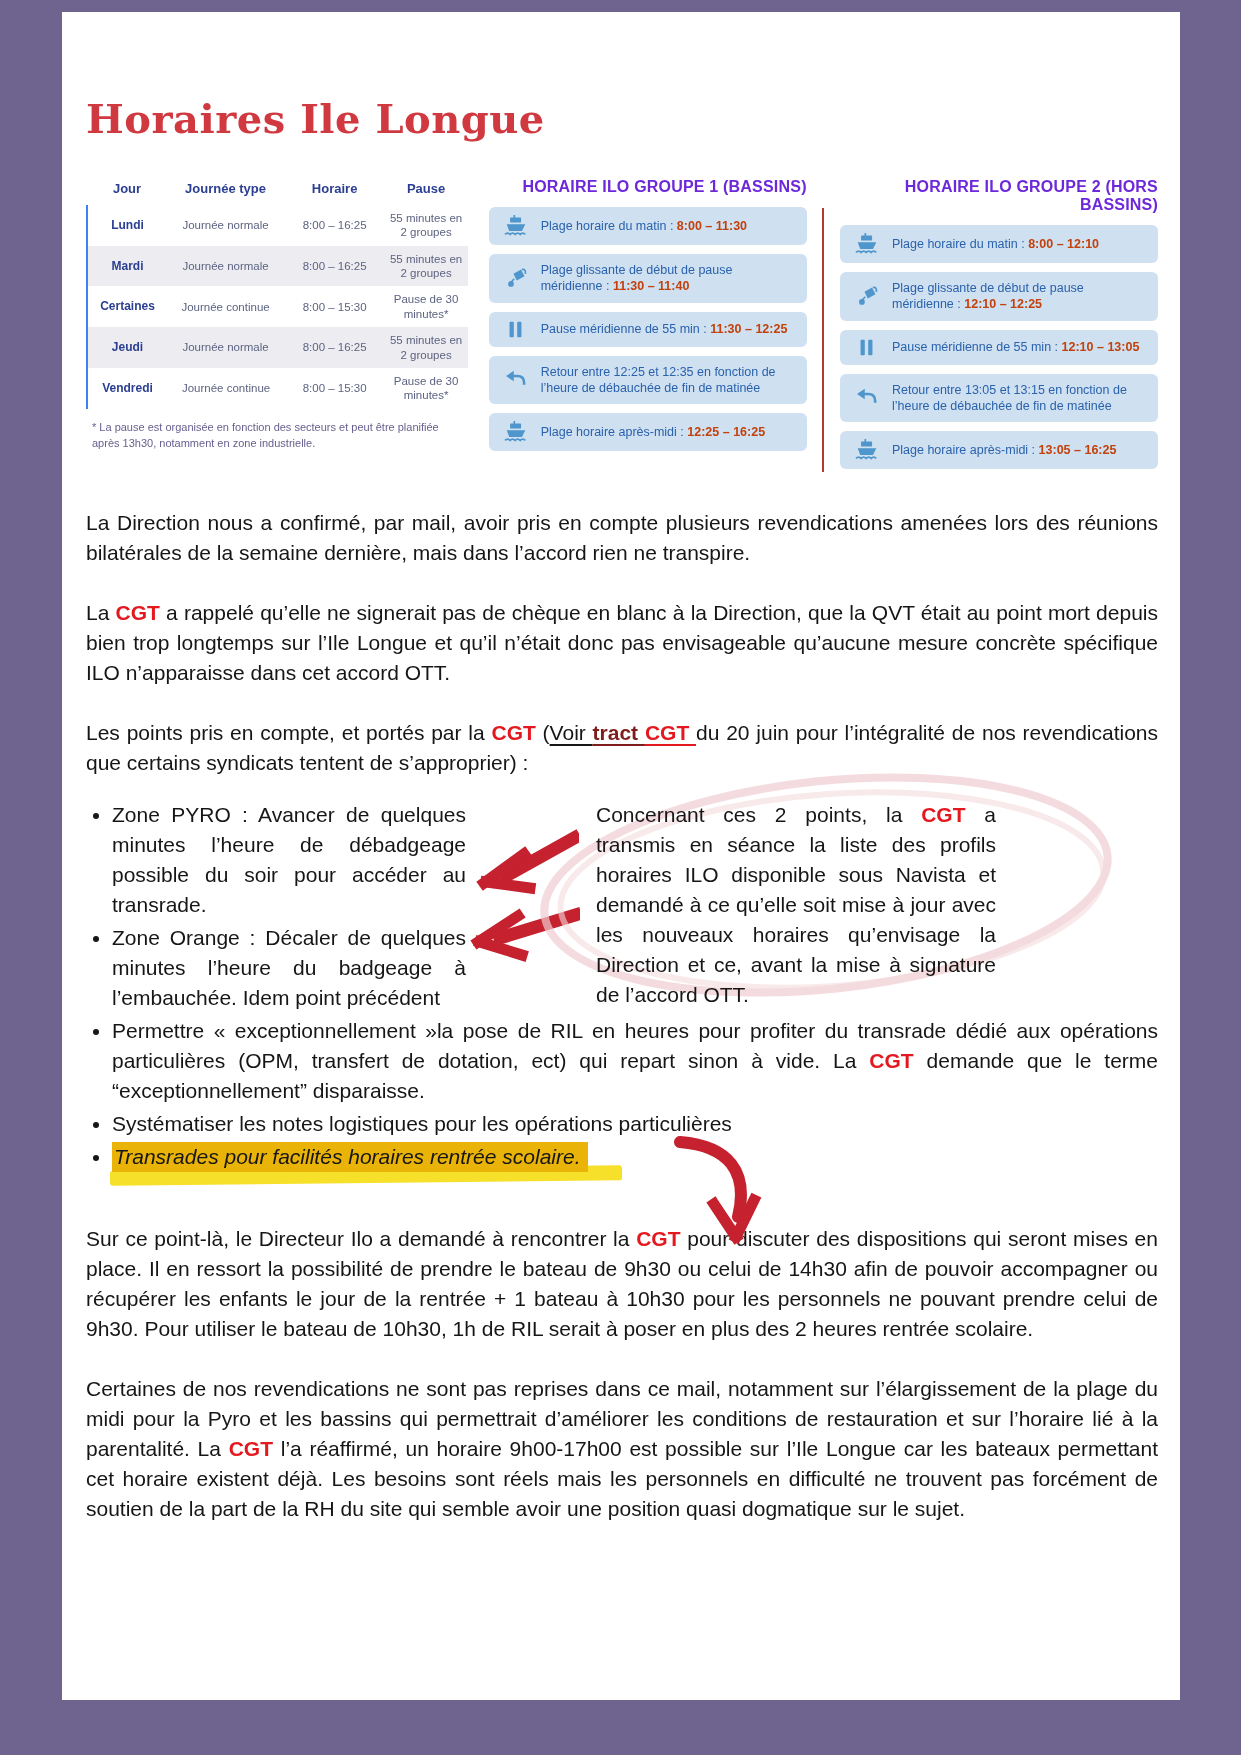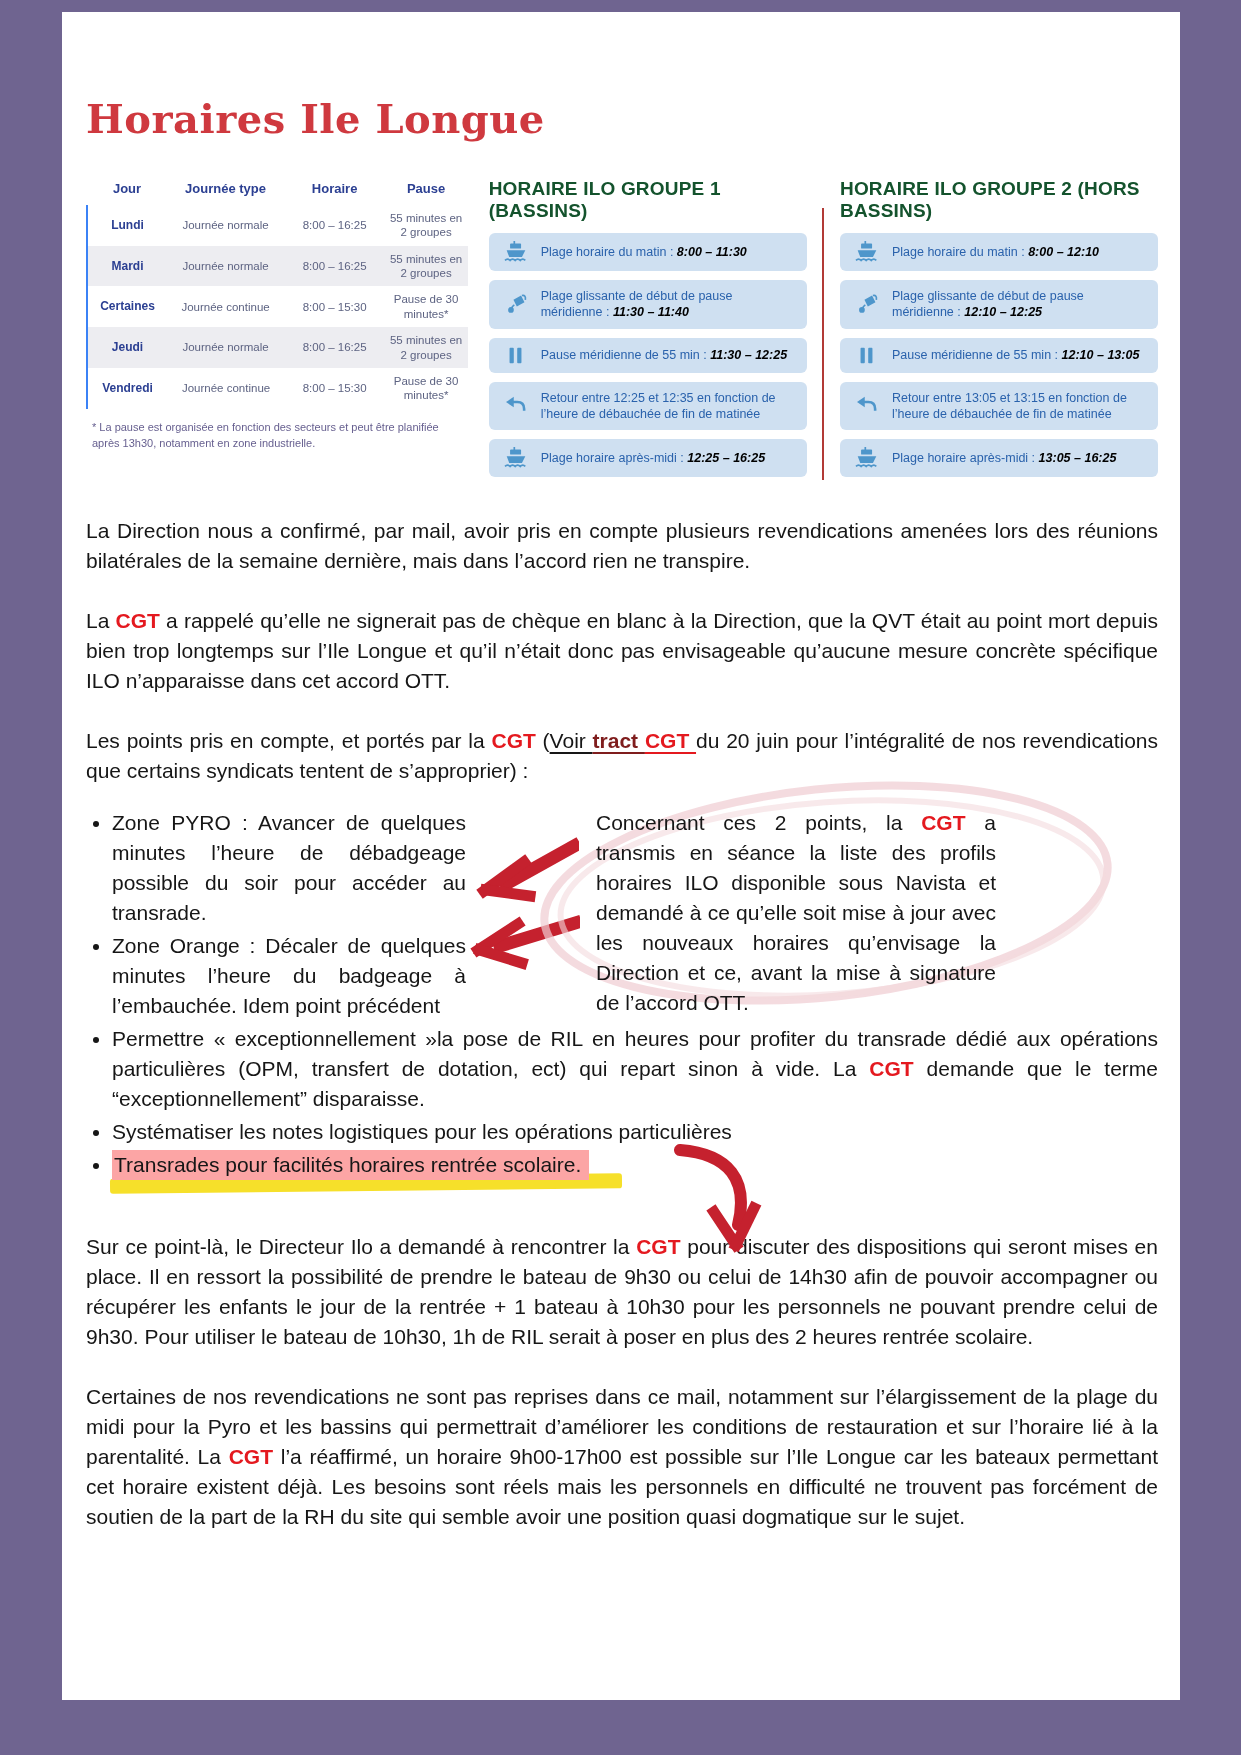--- a/index.html
+++ b/index.html
@@ -23,25 +23,25 @@
   .tblwrap{width:397px;flex:none;padding-right:14px;box-sizing:border-box;}
   table{width:100%;border-collapse:collapse;}
   th{color:#2b3f92;font-size:13px;font-weight:bold;padding:4px 2px 8px;vertical-align:bottom;text-align:center;line-height:1.15;}
   td{font-size:11.5px;color:#5d6382;text-align:center;padding:6px 2px;line-height:1.25;vertical-align:middle;}
   td.day{color:#2b3f92;font-weight:bold;font-size:12px;}
   tbody tr:nth-child(even){background:#ededf1;}
   tbody td:first-child{border-left:2px solid #3b82f6;}
   th:nth-child(1){width:21%;} th:nth-child(2){width:31%;} th:nth-child(3){width:26%;} th:nth-child(4){width:22%;}
   .footnote{margin:10px 0 0;font-size:11px;line-height:1.5;color:#665f8f;padding-left:6px;}
   .group{width:318px;flex:none;}
-  .gtitle{text-align:left;color:#14532d;font-weight:bold;font-size:19px;margin-bottom:11px;letter-spacing:.2px;}
+  .gtitle{text-align:right;color:#6d28d9;font-weight:bold;font-size:16px;margin-bottom:11px;letter-spacing:.2px;}
   .gitem{display:flex;align-items:center;background:#cfe0f1;border-radius:6px;padding:8px 10px;margin-bottom:9px;min-height:32px;box-sizing:border-box;}
   .gicon{width:34px;flex:none;margin-right:8px;display:flex;justify-content:center;align-items:center;}
   .gtext{font-size:12.5px;color:#2a62ac;line-height:1.3;}
-  .gtext b{color:#000000;font-style:italic;}
+  .gtext b{color:#c2410c;}
   .vdivider{width:2px;background:#b23a36;margin:30px 10px 6px 10px;flex:none;}
   
   .para{margin:30px 0 0;font-size:21px;line-height:30px;text-align:justify;color:#161616;}
   .cgt{color:#e4191f;font-weight:bold;}
   .lnk{cursor:pointer;}
   .lnk span{text-decoration:underline;text-decoration-thickness:2px;text-underline-offset:4px;}
   .lnk-a{color:#161616;}
   .lnk-blue{color:#7f1d1d;font-weight:bold;}
   .lnk-red{color:#e4191f;font-weight:bold;}
   ul.blist{list-style:disc outside;margin:0;padding-left:26px;}
@@ -49,21 +49,21 @@
   .twocol{display:flex;margin-top:22px;}
   .colleft{width:380px;flex:none;box-sizing:border-box;}
   .colmid{width:130px;flex:none;position:relative;}
   .colright{width:400px;flex:none;position:relative;}
   .colright p{margin:0;font-size:21px;line-height:30px;text-align:justify;color:#161616;position:relative;z-index:1;}
   .sketch-ellipse{position:absolute;left:-70px;top:-40px;z-index:0;pointer-events:none;}
   .arrow1{position:absolute;left:8px;top:28px;}
   .arrow2{position:absolute;left:4px;top:100px;}
   .fullw{margin-top:4px;}
   li.hlrow{position:relative;z-index:0;list-style-position:outside;}
-  .hl{position:relative;z-index:1;background:#fca5a5;padding:3px 8px 4px 2px;}
+  .hl{position:relative;z-index:1;background:#eab308;padding:3px 8px 4px 2px;font-style:italic;}
   .hl-extra{position:absolute;left:-2px;top:26px;width:512px;height:15px;background:#f6e02a;transform:rotate(-.6deg);z-index:0;border-radius:3px;}
   .arrow3{position:absolute;left:562px;top:-10px;z-index:2;}
   .p4{margin-top:52px;}
   .red-stroke{stroke:#c5212e;fill:none;}
 </style>
 </head>
 <body>
 
 <div class="paper">
 

